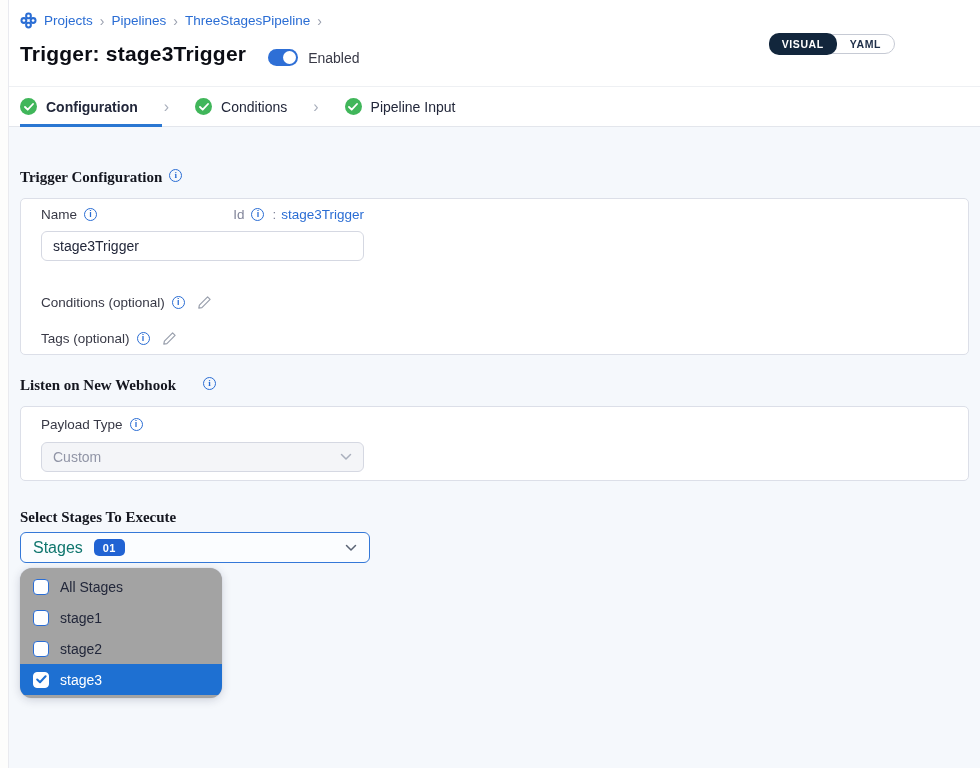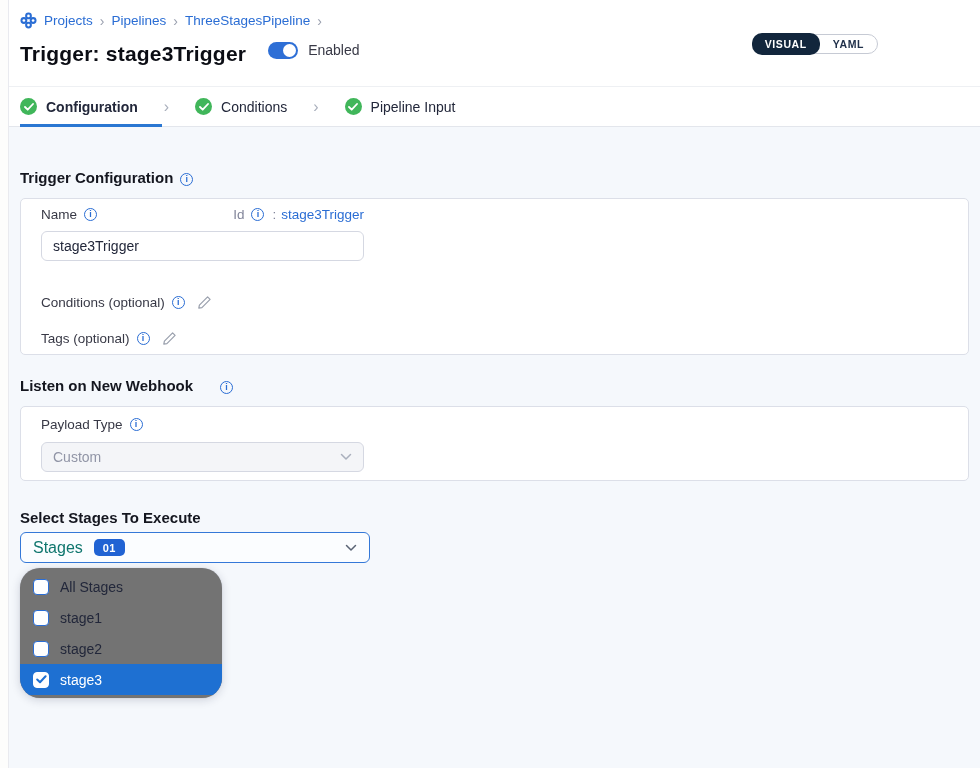--- a/index.html
+++ b/index.html
@@ -10,42 +10,42 @@
   .gutter { width:9px; background:#fdfdfc; border-right:1px solid #e9eaef; flex:0 0 9px; }
   .main { flex:1; display:flex; flex-direction:column; background:#f5f8fc; min-width:0; }
 
   
   .header { background:#fff; padding:12px 16px 0 11px; height:86px; position:relative; flex:0 0 86px; }
   .breadcrumb { display:flex; align-items:center; gap:7px; font-size:13.5px; }
   .breadcrumb a { color:#2a6dd4; text-decoration:none; cursor:pointer; }
   .crumb-sep { color:#9aa0af; font-size:14px; }
   .logo { width:17px; height:17px; display:inline-flex; }
 
-  .title-row { display:flex; align-items:flex-start; margin-top:13px; }
+  .title-row { display:flex; align-items:flex-end; margin-top:13px; }
   .page-title { font-size:21px; font-weight:bold; color:#0b0d14; letter-spacing:.2px; }
   .toggle { width:30px; height:17px; border-radius:9px; background:#2e6fd6; position:relative; margin-left:22px; cursor:pointer; flex:0 0 30px; }
   .toggle .knob { position:absolute; right:2px; top:2px; width:13px; height:13px; border-radius:50%; background:#fff; }
   .toggle-label { margin-left:10px; font-size:14px; color:#383946; }
 
-  .view-toggle { position:absolute; top:34px; right:102px; display:flex; align-items:center; background:#fff; border:1px solid #c6cad4; border-radius:11px; height:20px; }
+  .view-toggle { position:absolute; top:34px; right:85px; display:flex; align-items:center; background:#fff; border:1px solid #c6cad4; border-radius:11px; height:20px; }
   .view-seg { font-size:10.5px; font-weight:bold; letter-spacing:.6px; padding:0 13px; height:20px; display:flex; align-items:center; cursor:pointer; border-radius:10px; }
   .view-seg.active { background:#12263c; color:#fff; margin:-1px 0 -1px -1px; height:22px; }
   .view-seg.inactive { color:#20304a; }
 
   
   .tabbar { background:#fff; border-top:1px solid #eef0f3; border-bottom:1px solid #e3e6ec; height:41px; display:flex; align-items:center; padding-left:11px; flex:0 0 41px; }
   .wtab { display:flex; align-items:center; gap:9px; height:100%; position:relative; cursor:pointer; font-size:14px; color:#22273a; padding-right:24px; }
   .wtab.active { font-weight:bold; }
   .wtab.active::after { content:""; position:absolute; left:0; right:0; bottom:-1px; height:3px; background:#2a77d2; }
   .check-circle { width:17px; height:17px; border-radius:50%; background:#40b65a; display:inline-flex; align-items:center; justify-content:center; flex:0 0 17px; }
   .tab-sep { color:#aab0bd; font-size:16px; margin:0 26px 0 2px; user-select:none; }
 
   
   .content { flex:1; padding:0 11px; overflow:hidden; }
-  .section-heading { display:flex; align-items:flex-end; font-size:15px; font-weight:bold; color:#14161f; }
+  .section-heading { display:flex; align-items:flex-start; font-size:15px; font-weight:bold; color:#14161f;font-family:Liberation Serif, serif; }
   .h1st { margin:42px 0 12px; }
   .h2nd { margin:22px 0 12px;gap:20px; }
   .h3rd { margin:28px 0 6px; }
 
   .card { background:#fff; border:1px solid #dcdfe8; border-radius:5px; padding:8px 20px; }
 
   .info-icon { width:13px; height:13px; border-radius:50%; border:1px solid #2a6dd4; color:#2a6dd4; display:inline-flex; align-items:center; justify-content:center; font-size:9px; font-weight:bold; margin-left:7px; cursor:pointer; flex:0 0 13px; font-style:normal; line-height:1; }
   .pencil { margin-left:12px; cursor:pointer; display:inline-flex; }
 
   .field-label { font-size:13.5px; color:#383946; display:inline-flex; align-items:center; }
@@ -59,21 +59,21 @@
   .opt-row { display:flex; align-items:center; margin-top:34px; }
   .opt-row + .opt-row { margin-top:21px; }
 
   .select-box { width:323px; height:30px; margin-top:9px; border:1px solid #d5d8e2; border-radius:6px; background:#f4f5f8; color:#9195a6; font-size:14px; display:flex; align-items:center; padding:0 11px; cursor:not-allowed; }
   .select-box .spacer, .stage-select .spacer { flex:1; }
 
   .stage-select { width:350px; height:31px; border:1.5px solid #3478d8; border-radius:6px; background:#fbfdff; display:flex; align-items:center; padding:0 12px; cursor:pointer; }
   .stage-select-label { font-size:16px; color:#0f766e; }
   .count-badge { margin-left:11px; background:#2163d3; color:#fff; font-size:11px; font-weight:bold; border-radius:5px; padding:2.5px 9px; letter-spacing:.4px; }
 
-  .dropdown { width:202px; margin-top:5px; background:#737373; border-radius:20px; box-shadow:0 2px 10px rgba(26,34,64,.18), 0 0 1px rgba(26,34,64,.25); padding:3px 0; overflow:hidden; }
+  .dropdown { width:202px; margin-top:5px; background:#a3a3a3; border-radius:12px; box-shadow:0 2px 10px rgba(26,34,64,.18), 0 0 1px rgba(26,34,64,.25); padding:3px 0; overflow:hidden; }
   .dd-item { height:31px; display:flex; align-items:center; gap:11px; padding:0 13px; font-size:14px; color:#22273a; cursor:pointer; }
   .dd-item.selected { background:#1e70d2; color:#fff; height:31px; }
   .checkbox { width:16px; height:16px; border:1.5px solid #2a6dd4; border-radius:4px; background:#fff; display:inline-flex; align-items:center; justify-content:center; flex:0 0 16px; }
   .dd-item.selected .checkbox { border-color:#fff; }
 </style>
 </head>
 <body>
 
 <div id="app">
   <div class="gutter"></div>

